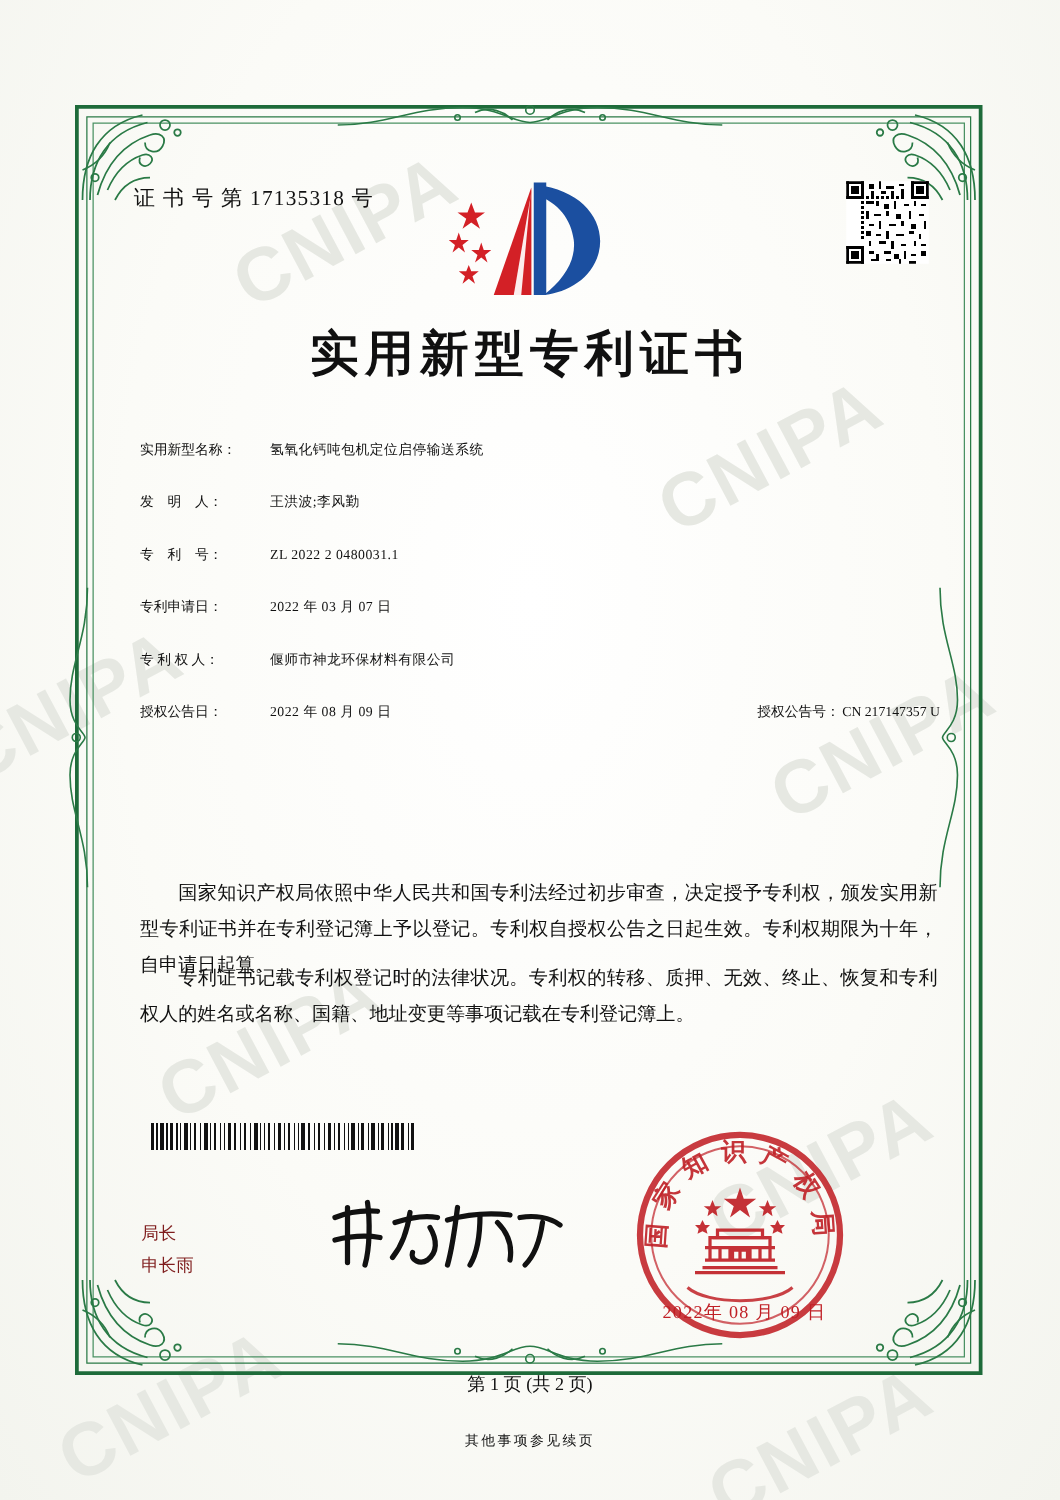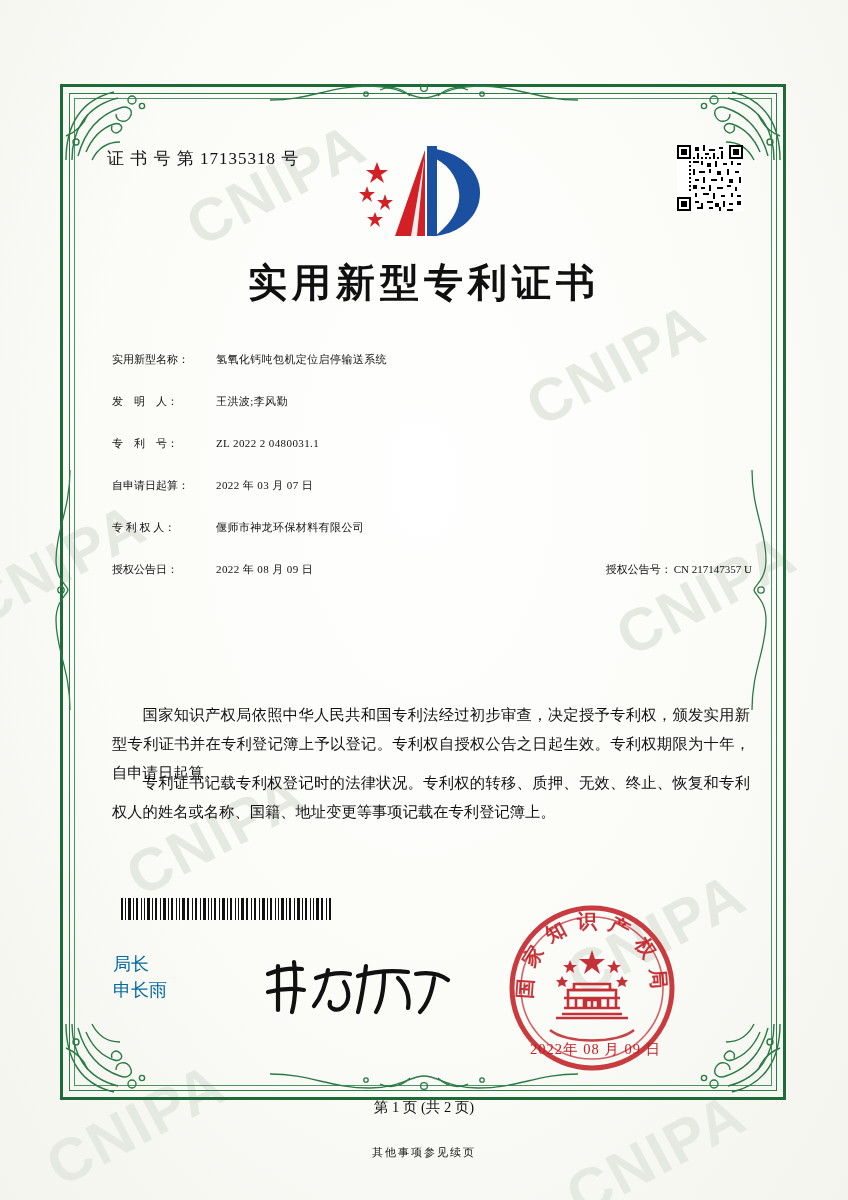--- a/index.html
+++ b/index.html
@@ -183,24 +183,24 @@
   
   .barcode {
     position: absolute;
     left: 120px; top: 898px;
     width: 212px; height: 22px;
   }
 
   
   .sig-label {
     position: absolute;
-    left: 113px; top: 951px;
-    font-size: 18px;
+    left: 113px; top: 975px;
+    font-size: 14px;
     line-height: 26px;
-    color: #0369a1;
+    color: #7f1d1d;
   }
   .sig-hand {
     position: absolute;
     left: 258px; top: 952px;
     width: 200px; height: 70px;
     color: #111;
   }
 
   
   .seal {
@@ -481,21 +481,21 @@
     </div>
     <div class="row">
       <span class="lbl">发　明　人：</span>
       <span class="val">王洪波;李风勤</span>
     </div>
     <div class="row">
       <span class="lbl">专　利　号：</span>
       <span class="val">ZL 2022 2 0480031.1</span>
     </div>
     <div class="row">
-      <span class="lbl">自申请日起算：</span>
+      <span class="lbl">专利申请日：</span>
       <span class="val">2022 年 03 月 07 日</span>
     </div>
     <div class="row">
       <span class="lbl">专 利 权 人：</span>
       <span class="val">偃师市神龙环保材料有限公司</span>
     </div>
     <div class="row">
       <span class="lbl">授权公告日：</span>
       <span class="val">2022 年 08 月 09 日</span>
       <span class="lbl2">授权公告号：</span>

